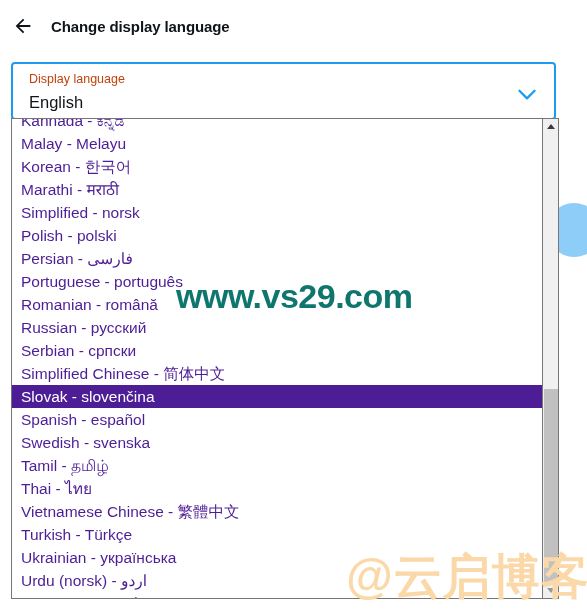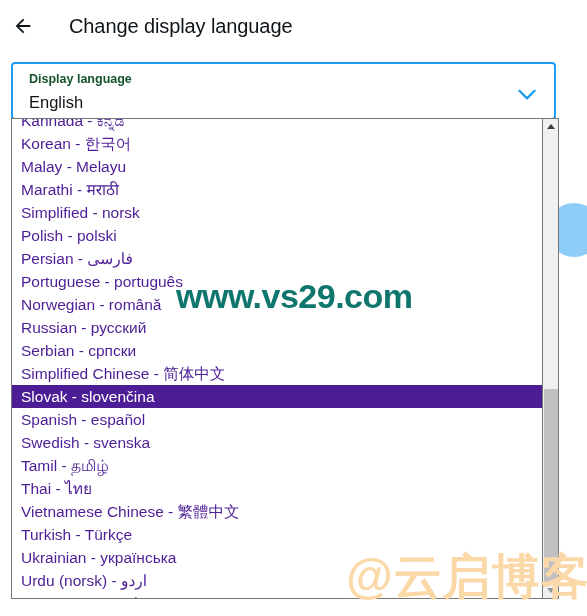--- a/index.html
+++ b/index.html
@@ -32,23 +32,23 @@
     height: 34px;
     margin-left: 6px;
     display: flex;
     align-items: center;
     justify-content: center;
     border-radius: 50%;
     cursor: pointer;
   }
   .back-btn svg { display: block; }
   .page-title {
-    margin-left: 29px;
-    font-size: 20px;
-    font-weight: normal;
+    margin-left: 11px;
+    font-size: 15px;
+    font-weight: bold;
     color: #0f1419;
     letter-spacing: -0.1px;
     white-space: nowrap;
   }
 
   
   .fab {
     position: absolute;
     right: -14px;
     top: 203px;
@@ -71,23 +71,22 @@
     border-radius: 4px;
     background: #ffffff;
     z-index: 5;
     cursor: pointer;
   }
   .select-label {
     position: absolute;
     left: 16px;
     top: 9px;
     font-size: 12.5px;
-    color: #14532d;
+    color: #c2410c;
     line-height: 1;
-    font-weight: bold;
   }
   .select-value {
     position: absolute;
     left: 16px;
     top: 28px;
     font-size: 16.5px;
     color: #0f1419;
     line-height: 1.3;
     text-align: right;
   }
@@ -226,28 +225,28 @@
   <span class="select-chevron">
     <svg width="26" height="26" viewBox="0 0 24 24" aria-hidden="true">
       <path d="M5 9l7 7 7-7" fill="none" stroke="#1d9bf0" stroke-width="2.1" stroke-linecap="round" stroke-linejoin="round"></path>
     </svg>
   </span>
 </div>
 
 <div class="dropdown">
   <ul class="option-list" id="option-list">
       <li class="option">Kannada - ಕನ್ನಡ</li>
+      <li class="option">Malay - Melayu</li>
       <li class="option">Korean - 한국어</li>
-      <li class="option">Malay - Melayu</li>
       <li class="option">Marathi - मराठी</li>
       <li class="option">Simplified - norsk</li>
       <li class="option">Polish - polski</li>
       <li class="option">Persian - فارسی</li>
       <li class="option">Portuguese - português</li>
-      <li class="option">Norwegian - română</li>
+      <li class="option">Romanian - română</li>
       <li class="option">Russian - русский</li>
       <li class="option">Serbian - српски</li>
       <li class="option">Simplified Chinese - 简体中文</li>
       <li class="option selected">Slovak - slovenčina</li>
       <li class="option">Spanish - español</li>
       <li class="option">Swedish - svenska</li>
       <li class="option">Tamil - தமிழ்</li>
       <li class="option">Thai - ไทย</li>
       <li class="option">Vietnamese Chinese - 繁體中文</li>
       <li class="option">Turkish - Türkçe</li>

